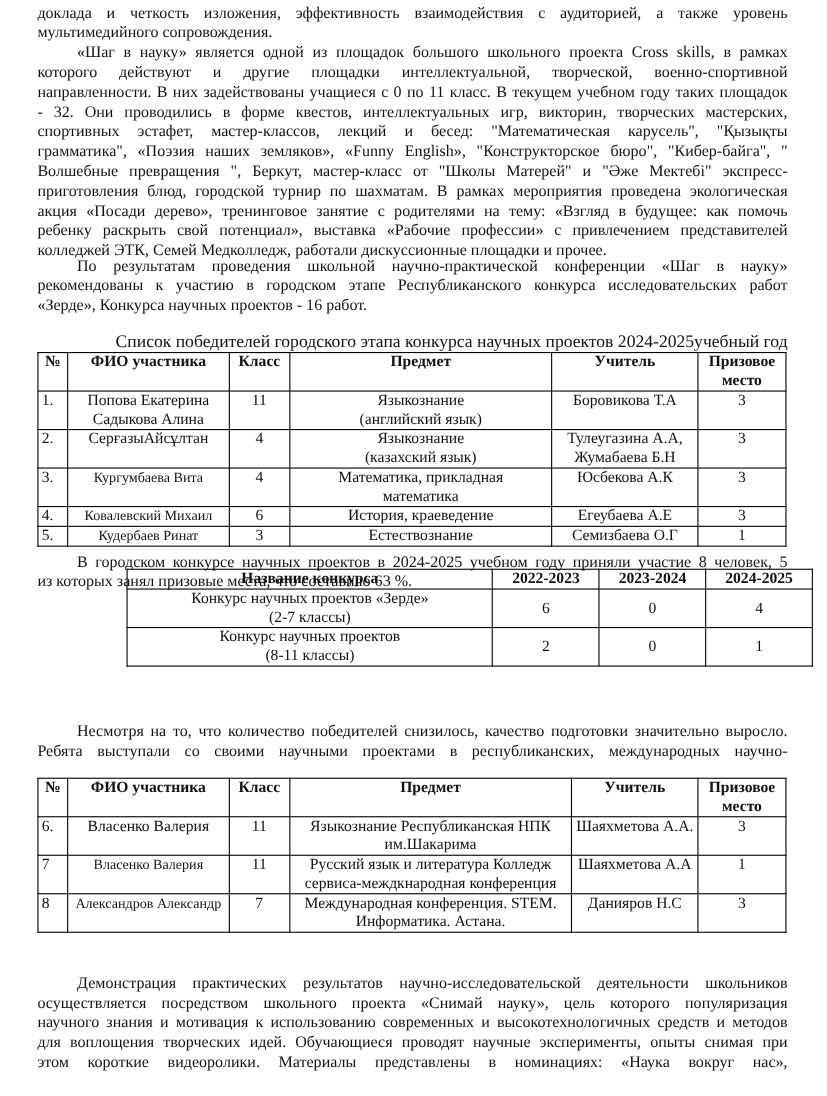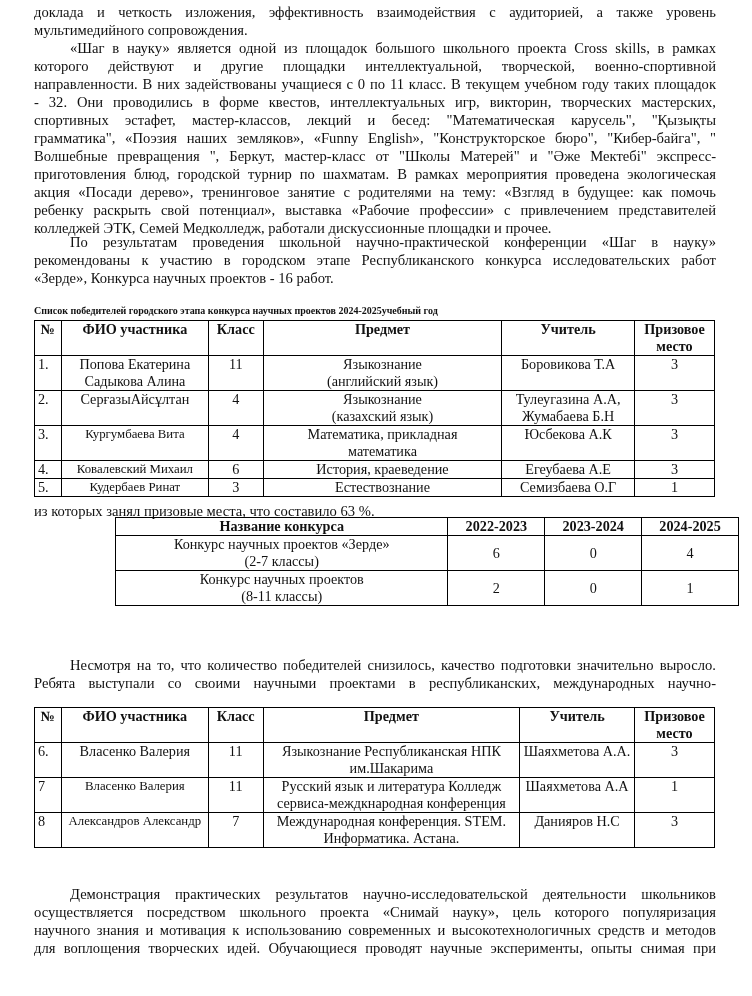--- a/index.html
+++ b/index.html
@@ -9,21 +9,21 @@
   }
   .p {
     position: absolute; left: 34px; width: 682px; line-height: 18px;
     text-align: justify; margin: 0;
   }
   .p .line { display: block; text-align: justify; text-align-last: justify; white-space: nowrap; }
   .p .line.last { text-align-last: left; }
   .indent { padding-left: 36px; }
   .caption {
     position: absolute; left: 34px; width: 682px; top: 302px;
-    text-align: left; font-weight: bold; font-size: 10px; line-height: 18px;
+    text-align: right; font-weight: normal; font-size: 16px; line-height: 18px;
   }
   table { position: absolute; border-collapse: collapse; font-size: 14.2px; }
   td, th { border: 1px solid #000; vertical-align: top; padding: 0 3px; line-height: 17px; text-align: center; }
   th { font-weight: bold; }
   td.l { text-align: left; }
   #t1 { left: 34px; top: 320px; width: 681px; }
   #t2 { left: 115px; top: 517px; width: 624px; }
   #t2 td { vertical-align: middle; }
   #t3 { left: 34px; top: 707px; width: 681px; }
   .small { font-size: 12.8px; margin-left: 39px; }
@@ -122,20 +122,21 @@
     <td class="small">Кудербаев Ринат</td>
     <td>3</td>
     <td>Естествознание</td>
     <td>Семизбаева О.Г</td>
     <td>1</td>
   </tr>
 </tbody>
   </table>
 
 <div class="p" style="top:502px">
+  <span class="line indent">В городском конкурсе научных проектов в 2024-2025 учебном году приняли участие 8 человек, 5</span>
   <span class="line last">из которых занял призовые места, что составило 63 %.</span>
 </div>
 
 <table id="t2">
   <colgroup>
     <col style="width:278px">
       <col style="width:81px">
       <col style="width:81px">
       <col style="width:81px">
   </colgroup>
@@ -215,13 +216,14 @@
     <td>3</td>
   </tr>
 </tbody>
   </table>
 
 <div class="p" style="top:885px">
   <span class="line indent">Демонстрация практических результатов научно-исследовательской деятельности школьников</span>
   <span class="line">осуществляется посредством школьного проекта «Снимай науку», цель которого популяризация</span>
   <span class="line">научного знания и мотивация к использованию современных и высокотехнологичных средств и методов</span>
   <span class="line">для воплощения творческих идей. Обучающиеся проводят научные эксперименты, опыты снимая при</span>
+  <span class="line">этом короткие видеоролики. Материалы представлены в номинациях: «Наука вокруг нас»,</span>
 </div>
 
 </body></html>

